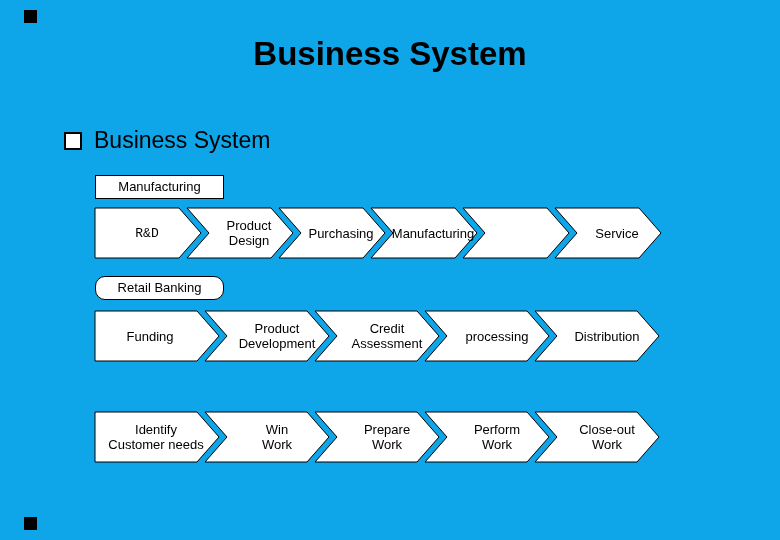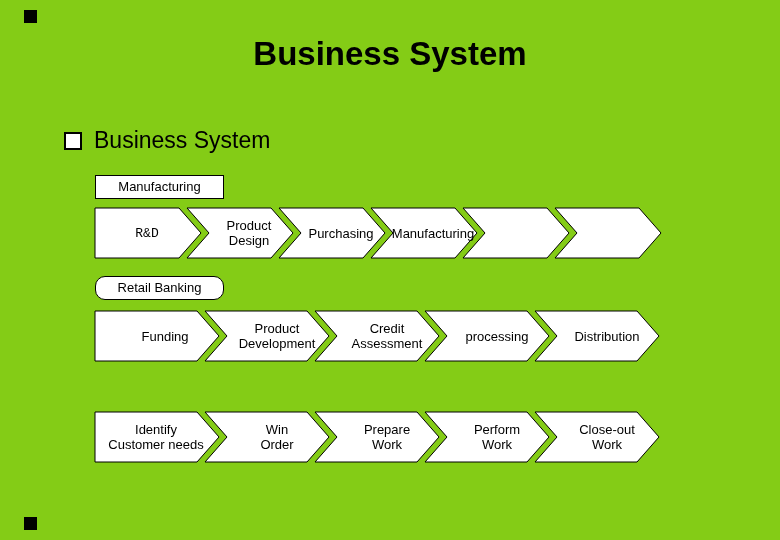--- a/index.html
+++ b/index.html
@@ -1,17 +1,17 @@
 <!DOCTYPE html>
 <html><head>
 <meta charset="utf-8">
 <style>
   html,body{margin:0;padding:0;background:#fff;}
   #slide{
-    position:relative;width:780px;height:540px;background:#84cc16;
+    position:relative;width:780px;height:540px;background:#0ea5e9;
     font-family:"Liberation Sans","DejaVu Sans",sans-serif;color:#000;
     overflow:hidden;
   }
   .corner-mark{position:absolute;width:13px;height:13px;background:#000;}
   #slide-title{
     position:absolute;top:36px;left:0;width:780px;text-align:center;
     font-size:33px;font-weight:bold;line-height:36px;letter-spacing:0px;
   }
   #bullet-line{position:absolute;left:64px;top:127px;display:flex;align-items:center;}
   #bullet-square{
@@ -52,48 +52,49 @@
     <polygon points="185,1 269,1 291,26 269,51 185,51 207,26"></polygon>
     <polygon points="277,1 361,1 383,26 361,51 277,51 299,26"></polygon>
     <polygon points="369,1 453,1 475,26 453,51 369,51 391,26"></polygon>
     <polygon points="461,1 545,1 567,26 545,51 461,51 483,26"></polygon>
   </svg>
   <div class="step-label" style="top:209px;left:95px;width:104px;font-family:Liberation Mono, monospace;">R&amp;D</div>
   <div class="step-label" style="top:209px;left:203px;width:92px;">Product
 Design</div>
   <div class="step-label" style="top:209px;left:295px;width:92px;">Purchasing</div>
   <div class="step-label" style="top:209px;left:387px;width:92px;">Manufacturing</div>
+  <div class="step-label" style="top:209px;left:571px;width:92px;">Service</div>
 
   <div class="group-label" style="top:276px;border-radius:10px;">Retail Banking</div>
   <svg class="row-svg" style="top:310px;" viewBox="0 0 570 52">
     <polygon points="1,1 103,1 125,26 103,51 1,51"></polygon>
     <polygon points="111,1 213,1 235,26 213,51 111,51 133,26"></polygon>
     <polygon points="221,1 323,1 345,26 323,51 221,51 243,26"></polygon>
     <polygon points="331,1 433,1 455,26 433,51 331,51 353,26"></polygon>
     <polygon points="441,1 543,1 565,26 543,51 441,51 463,26"></polygon>
   </svg>
-  <div class="step-label" style="top:312px;left:104px;width:122px;">Funding</div>
+  <div class="step-label" style="top:312px;left:89px;width:122px;">Funding</div>
   <div class="step-label" style="top:312px;left:223px;width:108px;">Product
 Development</div>
   <div class="step-label" style="top:312px;left:443px;width:108px;">processing</div>
   <div class="step-label" style="top:312px;left:333px;width:108px;">Credit
 Assessment</div>
   <div class="step-label" style="top:312px;left:553px;width:108px;">Distribution</div>
 
   <svg class="row-svg" style="top:411px;" viewBox="0 0 570 52">
     <polygon points="1,1 103,1 125,26 103,51 1,51"></polygon>
     <polygon points="111,1 213,1 235,26 213,51 111,51 133,26"></polygon>
     <polygon points="221,1 323,1 345,26 323,51 221,51 243,26"></polygon>
     <polygon points="331,1 433,1 455,26 433,51 331,51 353,26"></polygon>
     <polygon points="441,1 543,1 565,26 543,51 441,51 463,26"></polygon>
   </svg>
   <div class="step-label" style="top:413px;left:95px;width:122px;">Identify
 Customer needs</div>
   <div class="step-label" style="top:413px;left:223px;width:108px;">Win
-Order</div>
+Work</div>
   <div class="step-label" style="top:413px;left:333px;width:108px;">Prepare
 Work</div>
   <div class="step-label" style="top:413px;left:443px;width:108px;">Perform
 Work</div>
   <div class="step-label" style="top:413px;left:553px;width:108px;">Close-out
 Work</div>
 
 </div>
 
 </body></html>

